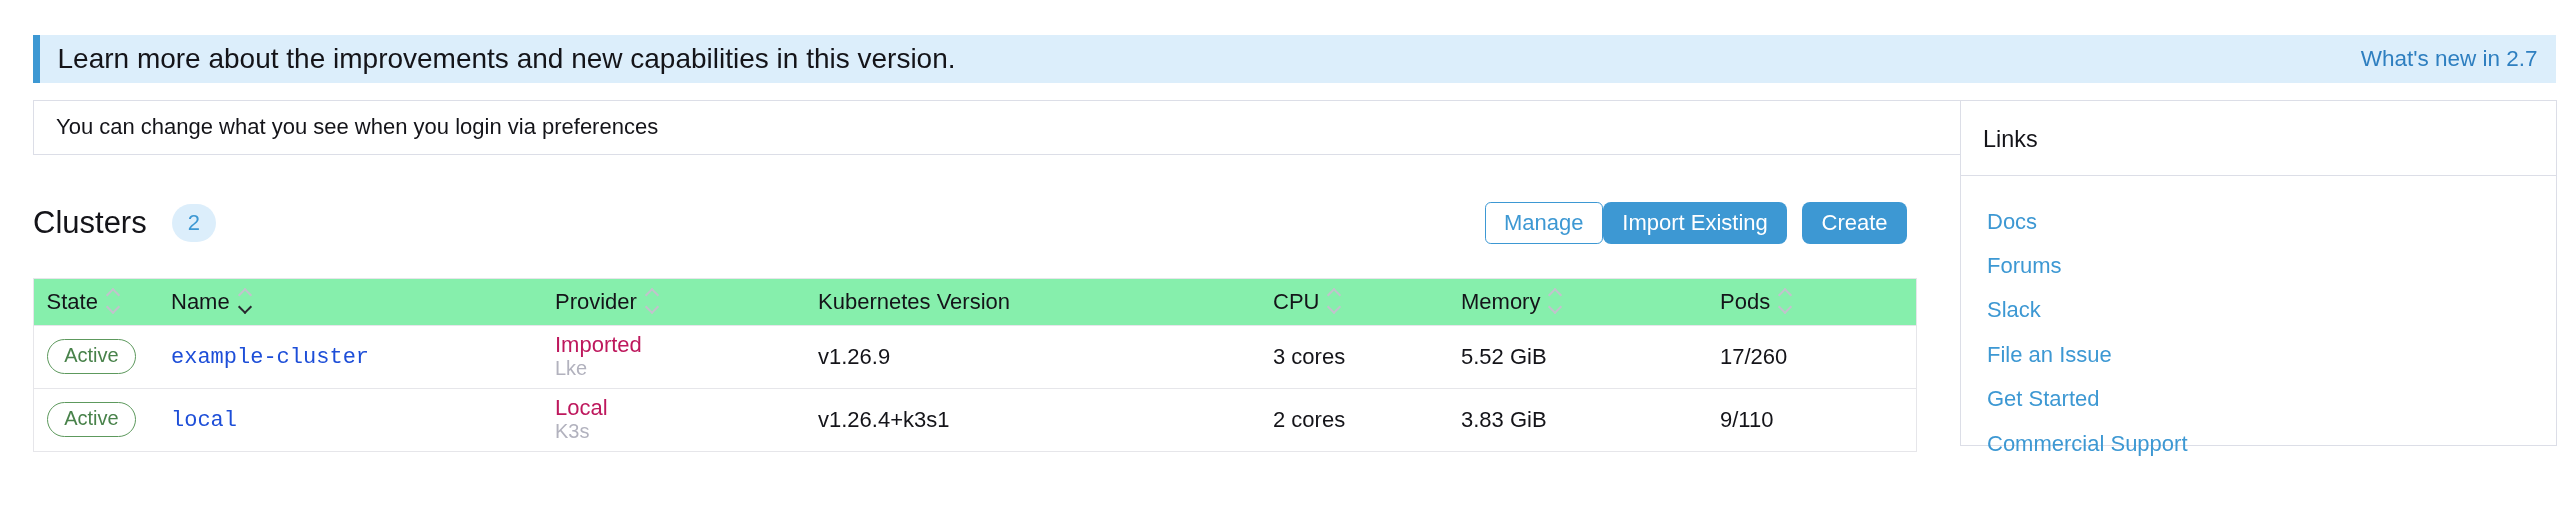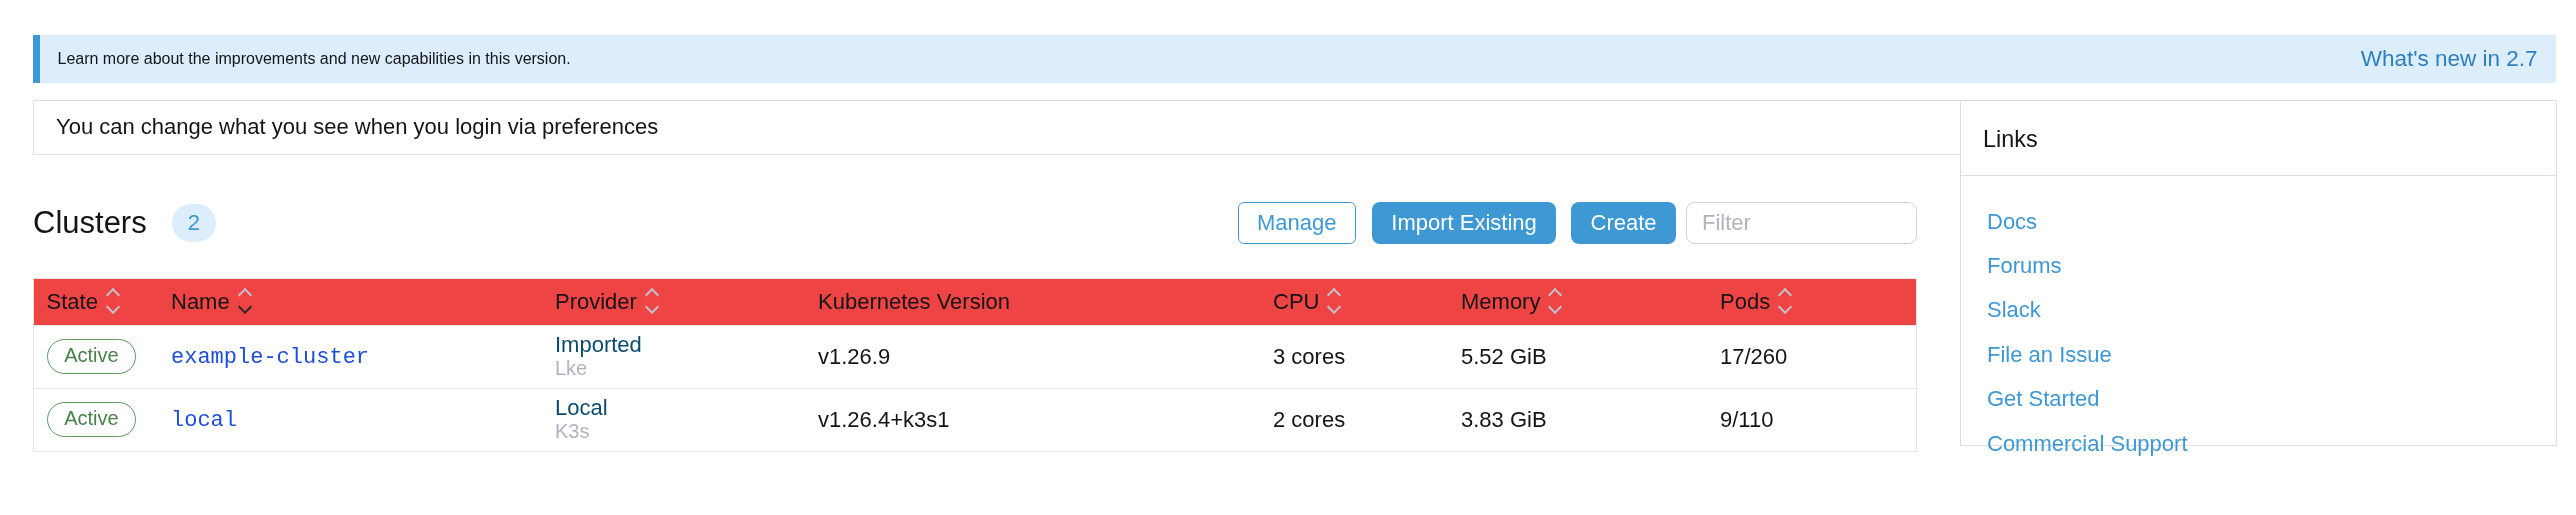--- a/index.html
+++ b/index.html
@@ -3,21 +3,21 @@
 <meta charset="utf-8">
 <style>
   * { margin:0; padding:0; box-sizing:border-box; }
   html,body { width:2576px; height:516px; background:#ffffff;
     font-family:"Liberation Sans","DejaVu Sans",sans-serif; color:#141419; }
   .page { position:relative; width:2576px; height:516px; padding:35px 19px 0 33px; overflow:hidden; }
 
   
   .version-banner { width:2523px; height:48px; background:#dceefb; border-left:7.5px solid #3d98d3;
     display:flex; align-items:center; padding:0 18.4px 0 17.5px; }
-  .version-banner .msg { font-size:16px; color:#141419; }
+  .version-banner .msg { font-size:28px; color:#141419; }
   .version-banner .spacer { flex:1; }
   .version-banner .link { font-size:22.5px; color:#2e7fc0; cursor:pointer; }
 
   
   .content-row { display:flex; margin-top:16.7px; }
   .main-col { width:1884px; }
 
   
   .pref-banner { width:2176px; height:55px; background:#ffffff; border:0.8px solid #dcdee7;
     display:flex; align-items:center; padding:0 30px 0 22px; }
@@ -27,45 +27,45 @@
   .pref-banner .close { font-size:27px; color:#40404a; cursor:pointer; line-height:1; }
 
   
   .header-row { display:flex; align-items:center; margin-top:47px; height:43px; }
   .page-title { font-size:31px; font-weight:500; color:#141419; }
   .count-badge { margin-left:25px; background:#dceefb; color:#3d98d3; font-size:22px;
     padding:5.8px 16px; border-radius:20px; }
   .header-row .spacer { flex:1; }
   .btn { height:42px; border-radius:5.8px; font-size:22px; font-weight:500; display:inline-flex;
     align-items:center; padding:0 18.4px; cursor:pointer; border:0.8px solid transparent; }
-  .btn.outlined { background:#ffffff; border-color:#3d98d3; color:#3d98d3; margin-right:16px; }
+  .btn.outlined { background:#ffffff; border-color:#3d98d3; color:#3d98d3; }
   .btn.solid { background:#3d98d3; color:#ffffff; margin-right:15px;border-radius:8px; }
   .btn.solid.last { margin-right:10px; }
   .filter-input { width:231px; height:42px; border:0.8px solid #d2d2d8; border-radius:8.3px;
     font-size:22px; padding:0 15px; color:#141419; outline:none;
     font-family:"Liberation Sans","DejaVu Sans",sans-serif; }
   .filter-input::placeholder { color:#b3b3bd; }
 
   
   .cluster-table { margin-top:33px; width:1884px; border-collapse:collapse; table-layout:fixed;
     border:0.8px solid #e6e6ea; border-radius:0 0 8.3px 8.3px; }
-  .cluster-table thead tr { background:#ef4444; height:47px; }
+  .cluster-table thead tr { background:#86efac; height:47px; }
   .cluster-table th { font-size:22px; font-weight:500; text-align:left; color:#141419; padding-left:12.5px; }
   .cluster-table tbody tr { height:63px; background:#ffffff; border-top:0.8px solid #e6e6ea; }
   .cluster-table td { font-size:22px; padding-left:12.5px; vertical-align:middle; }
   .sort-carets { display:inline-flex; flex-direction:column; margin-left:10px; vertical-align:middle;
     position:relative; top:-1.7px; }
   .chev { width:10px; height:10px; border-style:solid; border-color:#c2c2cc; border-width:0 2.5px 2.5px 0; }
   .chev.up { transform:rotate(-135deg); margin-bottom:2.5px; }
   .chev.down { transform:rotate(45deg); }
   .chev.active { border-color:#28282f; }
   .state-badge { display:inline-block; border:1.7px solid #5d995d; color:#48824a; font-size:20px;
     padding:4.2px 16.7px 5.8px; border-radius:18.4px; background:transparent; }
   .name-link { color:#1d4ed8; cursor:pointer;font-family:Liberation Mono, monospace; }
-  .provider-main { font-size:22px; color:#0c4a6e; line-height:25px; }
+  .provider-main { font-size:22px; color:#be185d; line-height:25px; }
   .provider-sub { font-size:20px; color:#b2b2be; line-height:23.4px; }
 
   
   .links-panel { width:597px; height:346px; margin-left:43px; background:#ffffff;
     border:0.8px solid #dcdee7; }
   .links-panel .panel-header { padding:25px 22px 22px; border-bottom:0.8px solid #dcdee7; }
   .links-panel .panel-title { font-size:23.4px; color:#141419; }
   .links-list { list-style:none; padding:33px 0 0 26px; }
   .links-list li { margin-bottom:18.4px; }
   .links-list a { font-size:22px; color:#3d98d3; text-decoration:none; cursor:pointer; }
@@ -91,21 +91,20 @@
         <span class="close">✕</span>
       </div>
 
       <div class="header-row">
         <span class="page-title">Clusters</span>
         <span class="count-badge">2</span>
         <span class="spacer"></span>
         <button class="btn outlined">Manage</button>
         <button class="btn solid">Import Existing</button>
         <button class="btn solid last">Create</button>
-        <input class="filter-input" type="text" placeholder="Filter" style="">
       </div>
 
       <table class="cluster-table">
         <colgroup>
           <col style="width:125px">
             <col style="width:384px">
             <col style="width:263px">
           <col style="width:455px">
             <col style="width:188px">
             <col style="width:259px">

